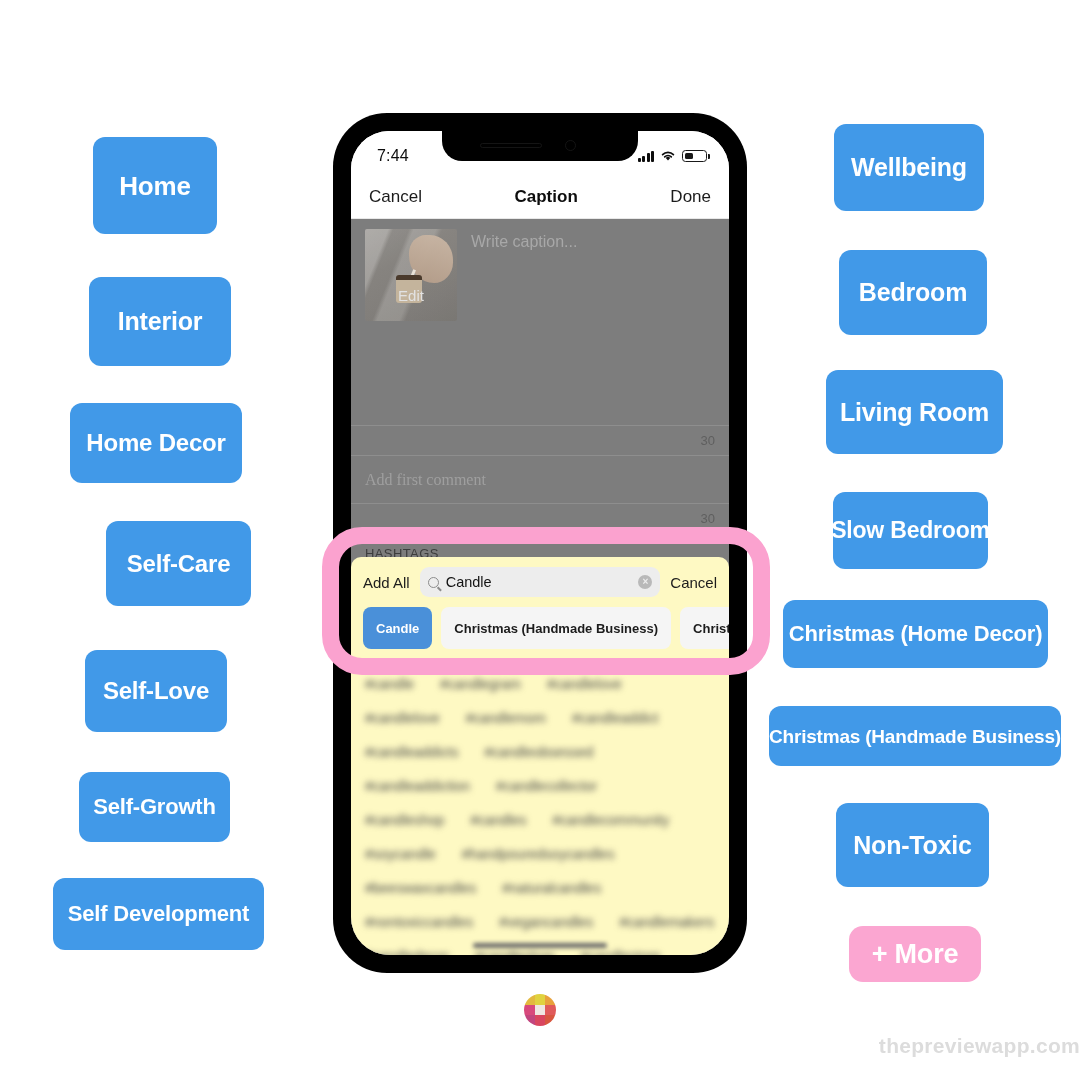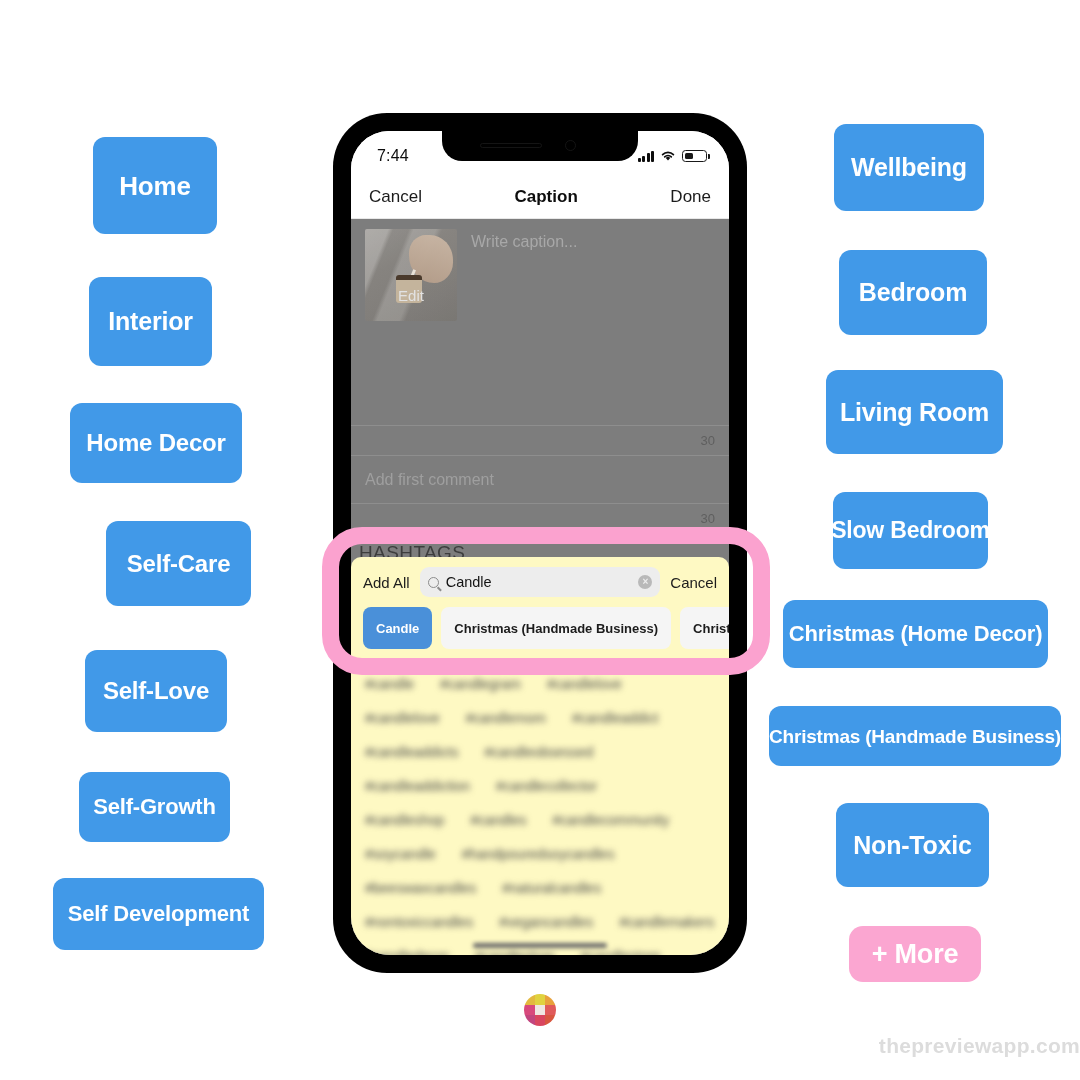--- a/index.html
+++ b/index.html
@@ -121,23 +121,23 @@
   .thumb .hand{position:absolute;right:4px;top:6px;width:44px;height:48px;border-radius:40% 55% 45% 60%;
     background:linear-gradient(200deg,#cbb8a6,#b49c88);opacity:.95;}
   .thumb .stick{position:absolute;left:44px;top:40px;width:3px;height:22px;background:#e8e2d8;transform:rotate(22deg);}
   .thumb .edit{position:absolute;left:0;right:0;bottom:17px;text-align:center;
     font-size:15px;color:#e2e2e2;font-weight:500;}
   .cap-placeholder{ font-size:16px; color:#a8a8a8; padding: 4px 0 0 14px; }
   .dim-line { border-top: 0.7px solid #8e8e8e; padding-left: 28px; }
   .counter-row { height: 30px; display:flex; align-items:center; justify-content:flex-end;
                  padding-right:14px; font-size:13px; color:#5f5f5f; }
   .comment-row { height: 48px; display:flex; align-items:center; padding-left:14px;
-                 font-size:16px; color:#9f9f9f; }
-  .hashtags-label { height: 40px; display:flex; align-items:center; padding-left:8px;
-                    font-size:19px; color:#3d3d3d; letter-spacing:0.4px;}
+                 font-size:16px; color:#9f9f9f;font-family:Liberation Serif, serif; }
+  .hashtags-label { height: 40px; display:flex; align-items:center; padding-left:14px;
+                    font-size:13px; color:#3d3d3d; letter-spacing:0.4px;}
 
   
   .sheet {
     position:absolute; left:0; right:0; top:426px; bottom:0;
     background:#fef9c3; border-top-left-radius:10px; border-top-right-radius:10px;
     z-index:12; overflow:hidden;
   }
   .sheet-search {
     display:flex; align-items:center; gap:10px;
     padding: 12px 12px; height:50px;
@@ -196,21 +196,21 @@
 </style>
 </head>
 <body>
 
 <div class="stage">
 
   <div id="leftCol">
       <div class="pill" style="left: 93px; top: 137px; width: 124px; height: 97px; font-size: 26px;">
         <span>Home</span>
       </div>
-      <div class="pill" style="left: 89px; top: 277px; width: 123px; height: 89px; font-size: 25px;">
+      <div class="pill" style="left: 89px; top: 277px; width: 142px; height: 89px; font-size: 25px;">
         <span>Interior</span>
       </div>
       <div class="pill" style="left: 70px; top: 403px; width: 172px; height: 80px; font-size: 24px; justify-content: center;">
         <span>Home Decor</span>
       </div>
       <div class="pill" style="left: 82px; top: 521px; width: 145px; height: 85px; font-size: 24px; margin-left: 24px;">
         <span>Self-Care</span>
       </div>
       <div class="pill" style="left: 85px; top: 650px; width: 142px; height: 82px; font-size: 24px;">
         <span>Self-Love</span>

